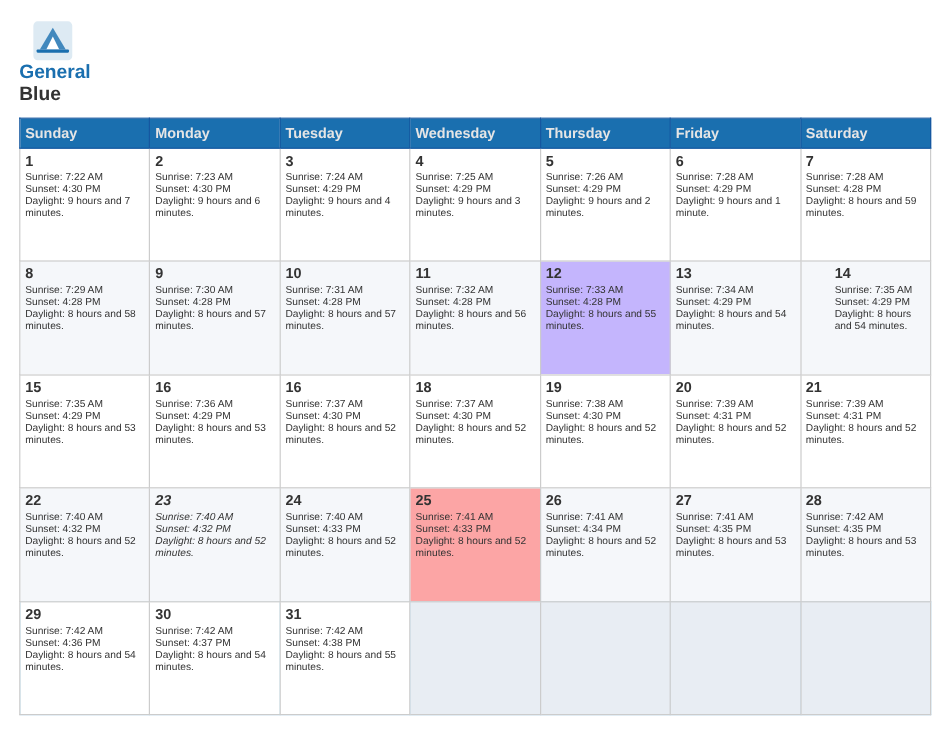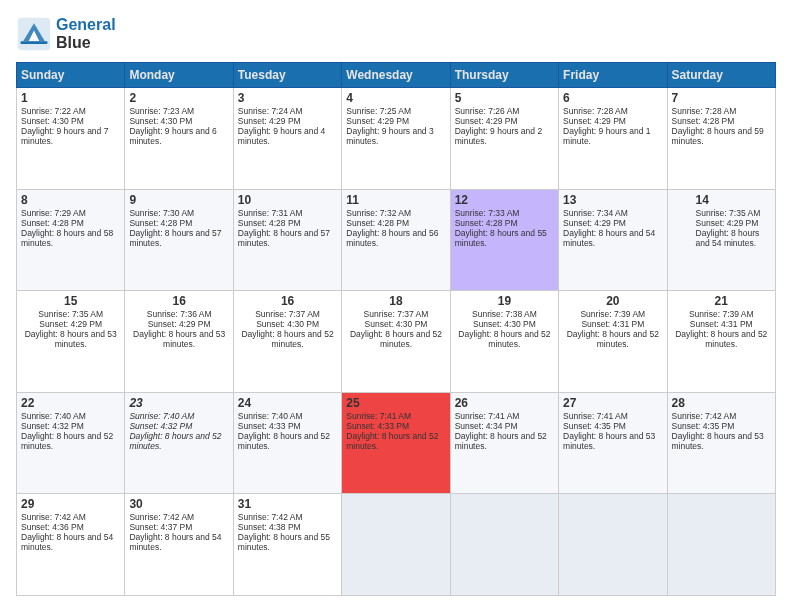--- a/index.html
+++ b/index.html
@@ -19,20 +19,21 @@
     }
     .header {
       display: flex;
       justify-content: space-between;
       align-items: flex-start;
       margin-bottom: 10px;
     }
     .logo {
       display: flex;
       align-items: center;
+      flex-direction: column;
     }
     .logo-icon {
       width: 36px;
       height: 36px;
       margin-right: 4px;
     }
     .title-block {
       text-align: right;
     }
     .month-title {
@@ -195,21 +196,21 @@
         <span>Sunset: 4:29 PM</span><br>
         <span>Daylight: 8 hours and 54 minutes.</span>
       </td>
           <td style="background: rgb(245, 247, 250); padding-left: 28px;">
         <span class="day-num">14</span>
         <span>Sunrise: 7:35 AM</span><br>
         <span>Sunset: 4:29 PM</span><br>
         <span>Daylight: 8 hours and 54 minutes.</span>
       </td>
         </tr>
-        <tr style="background: rgb(255, 255, 255); text-align: center;">
+        <tr style="background: rgb(255, 255, 255);">
           <td>
         <span class="day-num">15</span>
         <span>Sunrise: 7:35 AM</span><br>
         <span>Sunset: 4:29 PM</span><br>
         <span>Daylight: 8 hours and 53 minutes.</span>
       </td>
           <td>
         <span class="day-num">16</span>
         <span>Sunrise: 7:36 AM</span><br>
         <span>Sunset: 4:29 PM</span><br>
@@ -258,21 +259,21 @@
         <span>Sunrise: 7:40 AM</span><br>
         <span>Sunset: 4:32 PM</span><br>
         <span>Daylight: 8 hours and 52 minutes.</span>
       </td>
           <td style="background: rgb(245, 247, 250);">
         <span class="day-num">24</span>
         <span>Sunrise: 7:40 AM</span><br>
         <span>Sunset: 4:33 PM</span><br>
         <span>Daylight: 8 hours and 52 minutes.</span>
       </td>
-          <td style="background: #ef4444;">
+          <td style="background: #fca5a5;">
         <span class="day-num">25</span>
         <span>Sunrise: 7:41 AM</span><br>
         <span>Sunset: 4:33 PM</span><br>
         <span>Daylight: 8 hours and 52 minutes.</span>
       </td>
           <td style="background: rgb(245, 247, 250);">
         <span class="day-num">26</span>
         <span>Sunrise: 7:41 AM</span><br>
         <span>Sunset: 4:34 PM</span><br>
         <span>Daylight: 8 hours and 52 minutes.</span>

